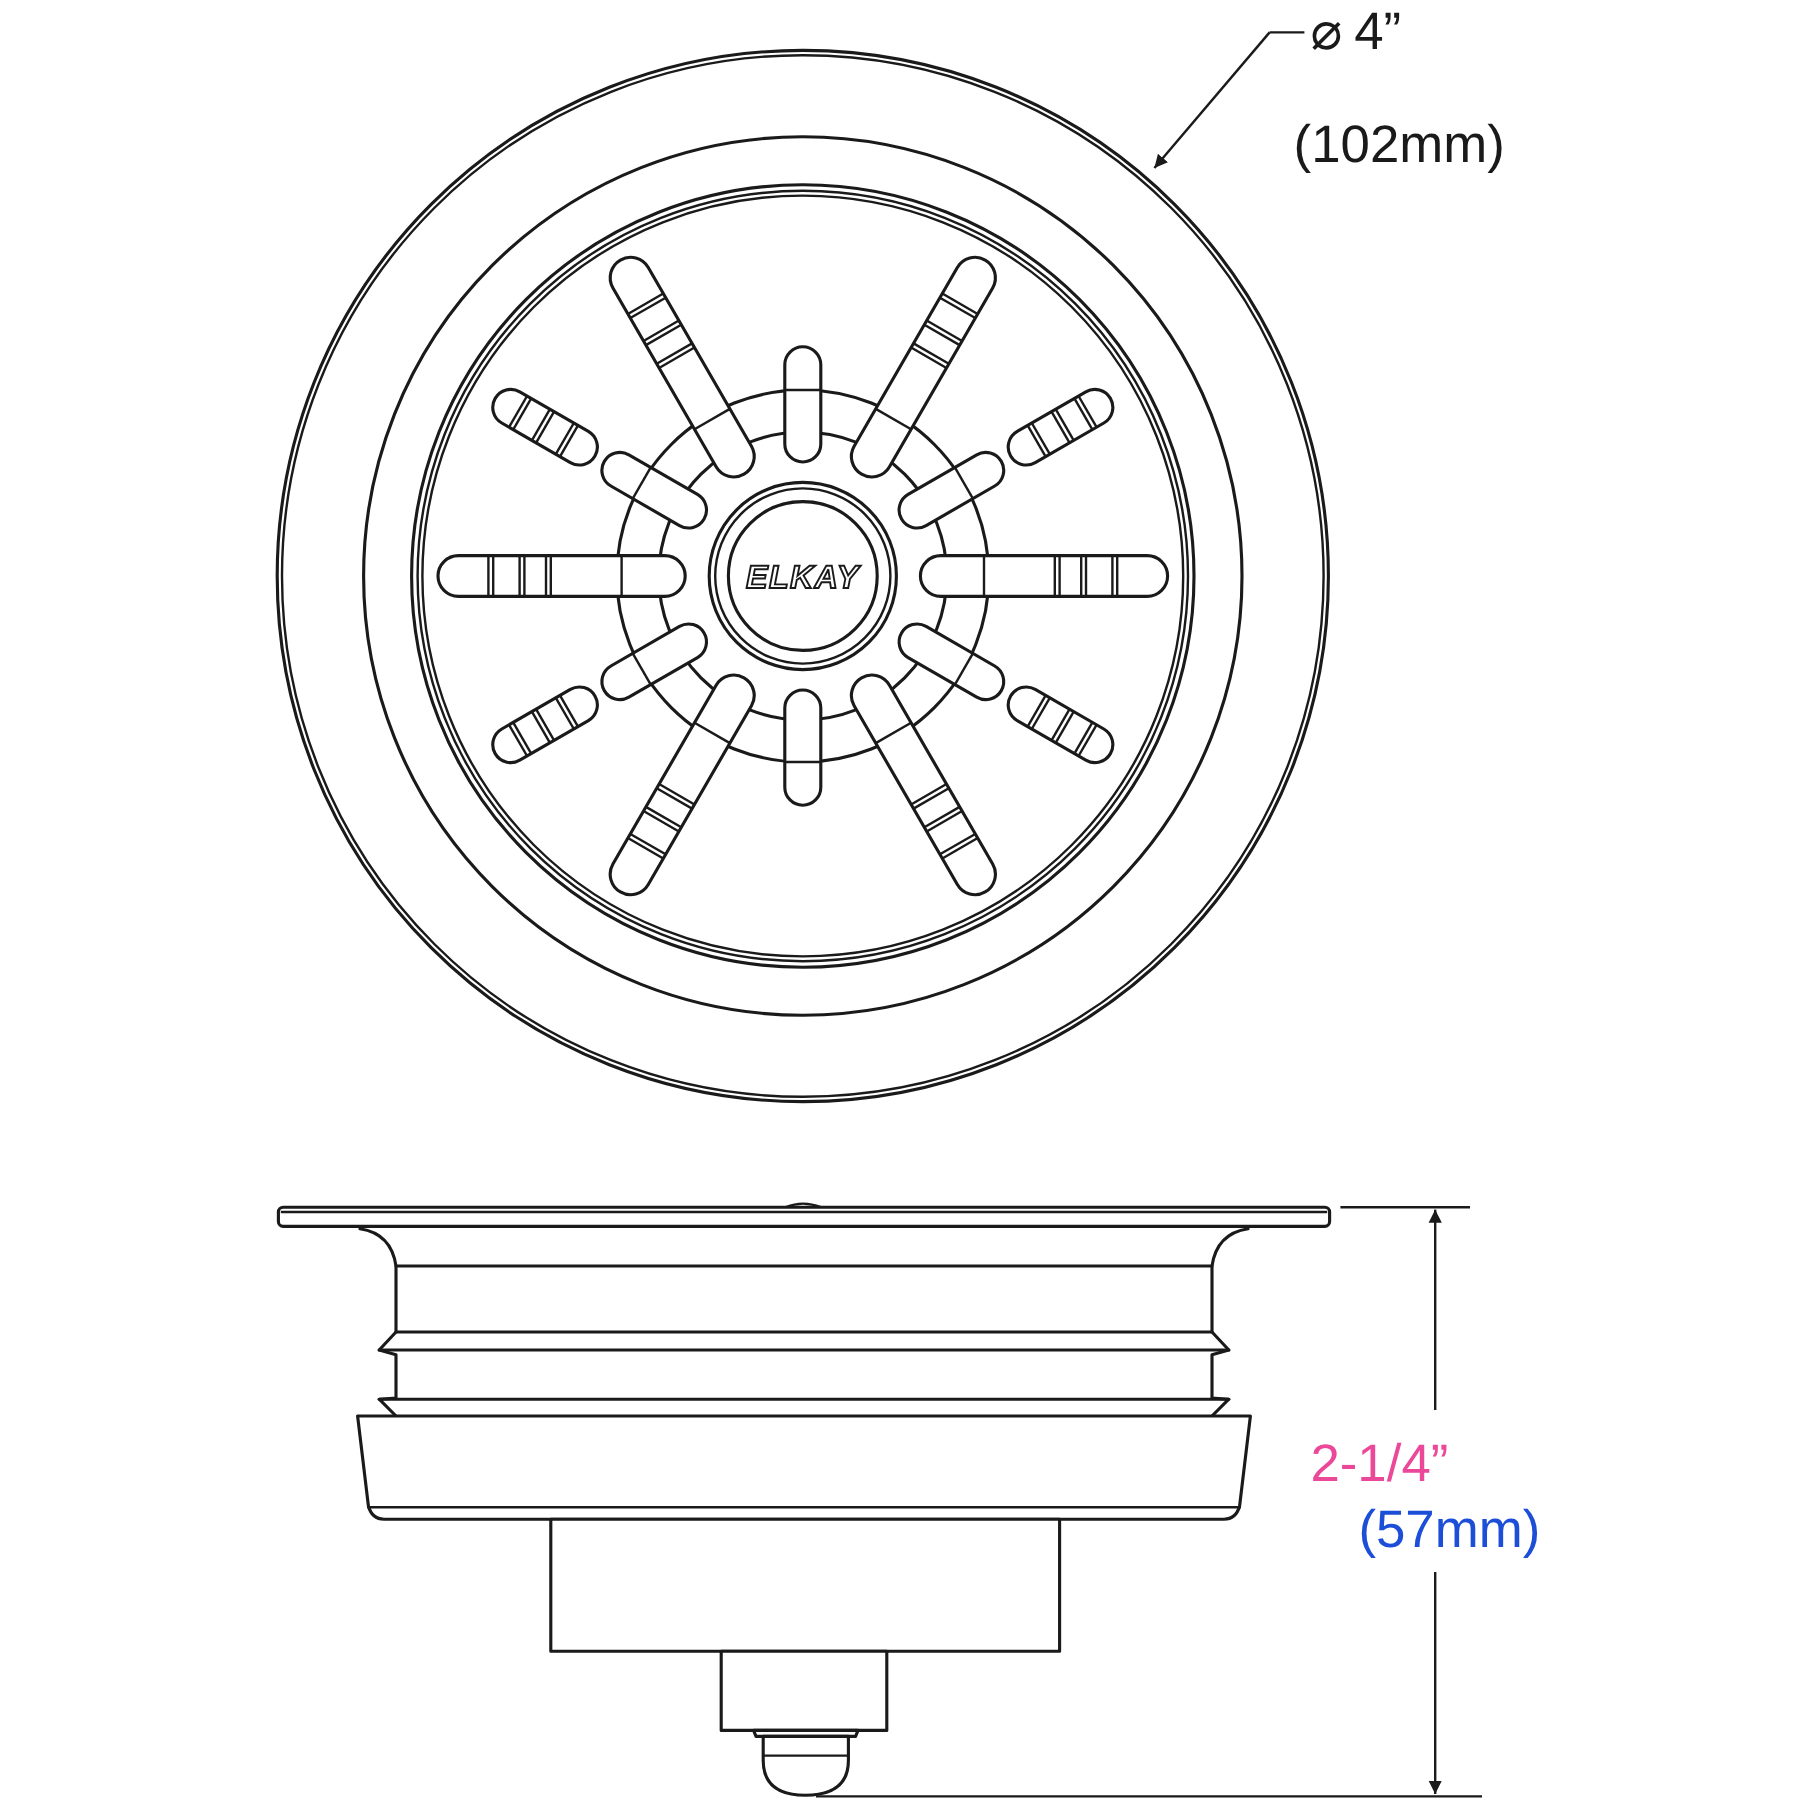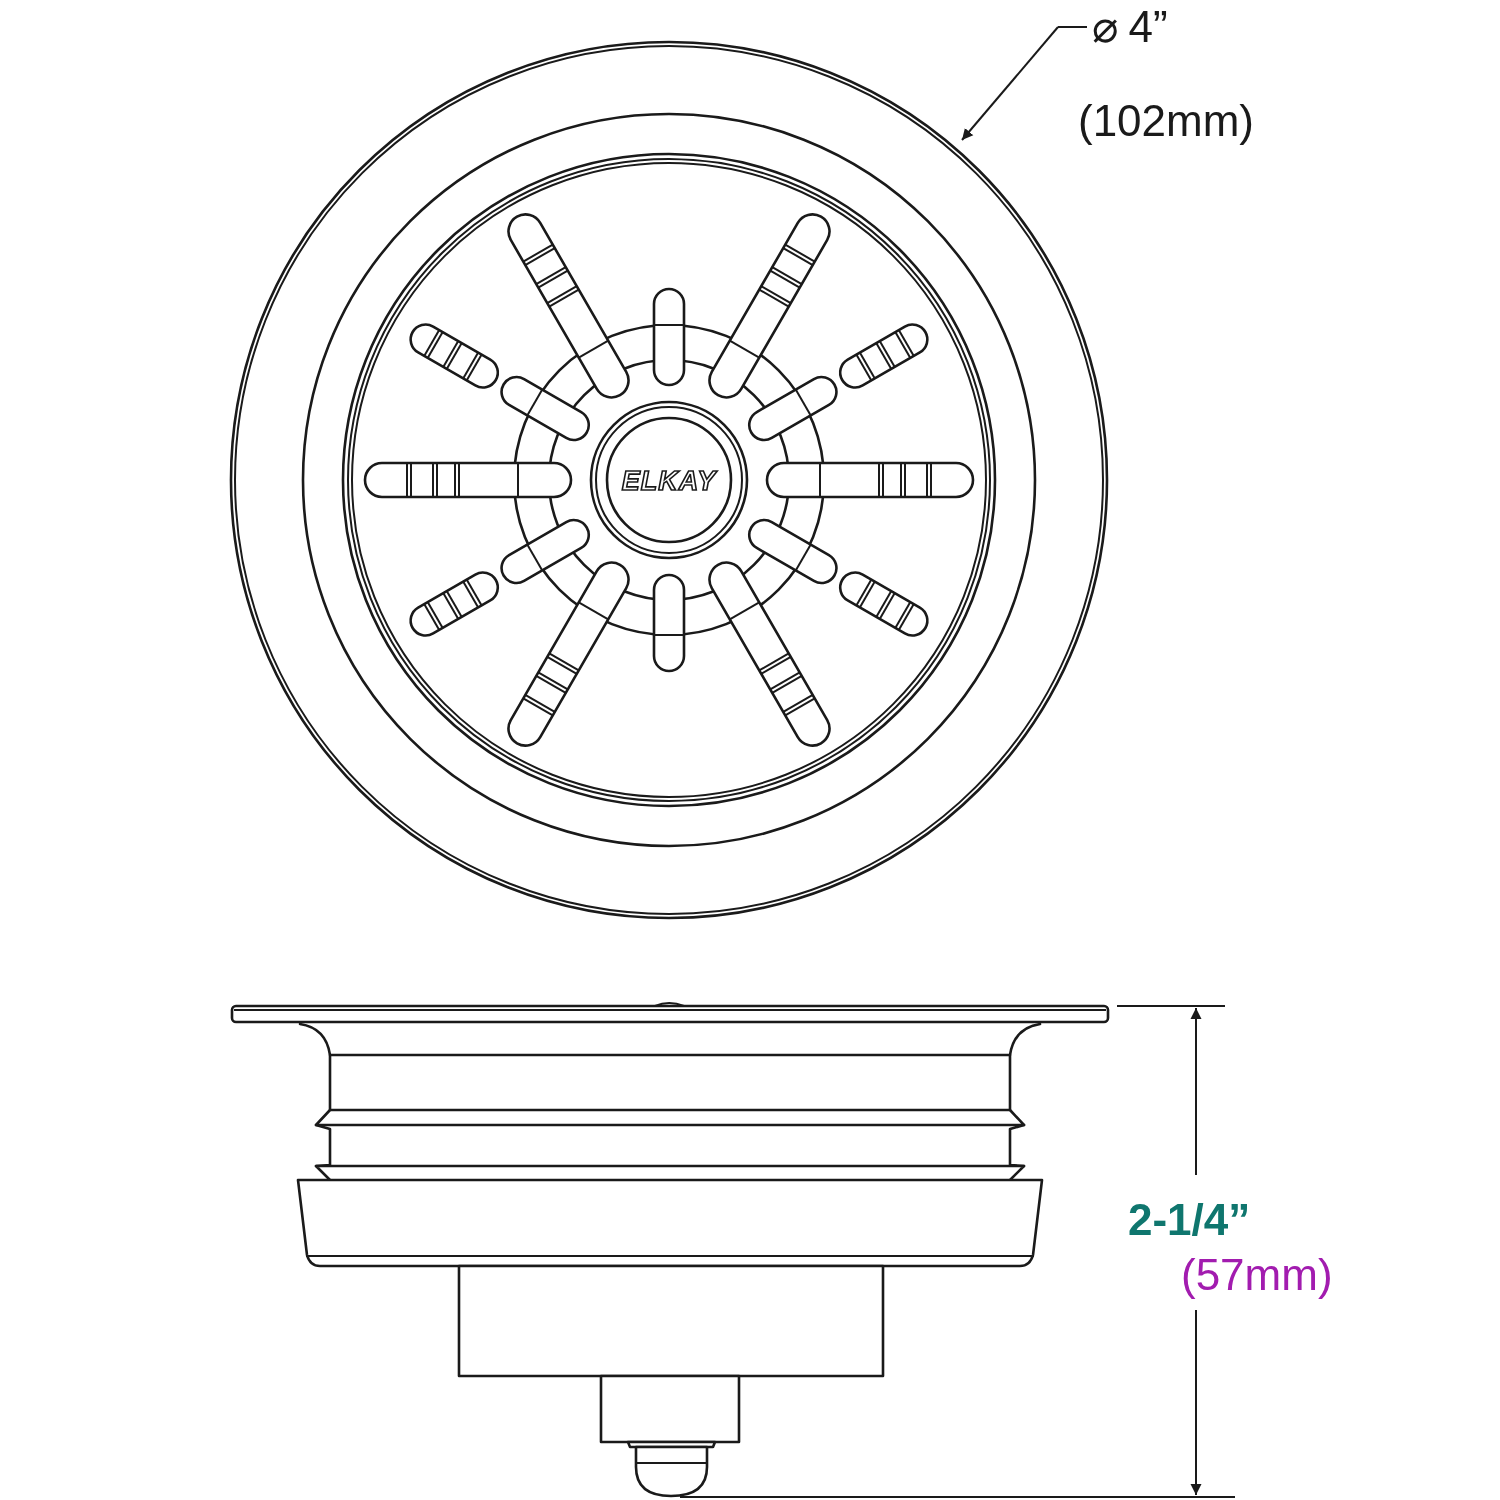--- a/index.html
+++ b/index.html
@@ -207,14 +207,14 @@
 </svg>
 
 <div style="position:absolute;left:1092px;top:2px;width:200px;">
   <div style="display:flex;align-items:center;gap:10px;font-size:44px;line-height:50px;color:#1a1a1a;">
     <span style="font-size:44px;">⌀</span>
     <span>4”</span>
   </div>
 </div>
 <div style="position:absolute;left:1078px;top:60px;font-size:44px;line-height:50px;color:#1a1a1a;margin-top:36px;">(102mm)</div>
 
-<div style="position:absolute;left:1128px;top:1195px;font-size:44px;line-height:50px;color:#0f766e;font-weight:bold;">2-1/4”</div>
-<div style="position:absolute;left:1181px;top:1250px;font-size:44px;line-height:50px;color:#a21caf;">(57mm)</div>
+<div style="position:absolute;left:1092px;top:1195px;font-size:44px;line-height:50px;color:#ec4899;">2-1/4”</div>
+<div style="position:absolute;left:1132px;top:1250px;font-size:44px;line-height:50px;color:#1d4ed8;">(57mm)</div>
 
 </body></html>

